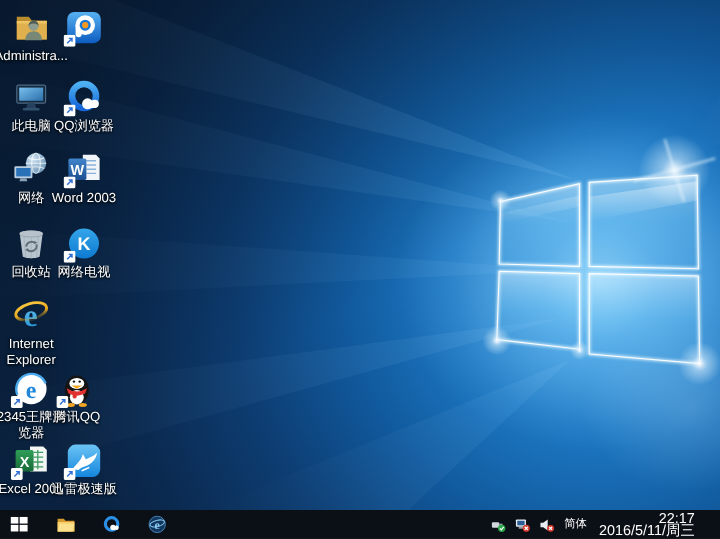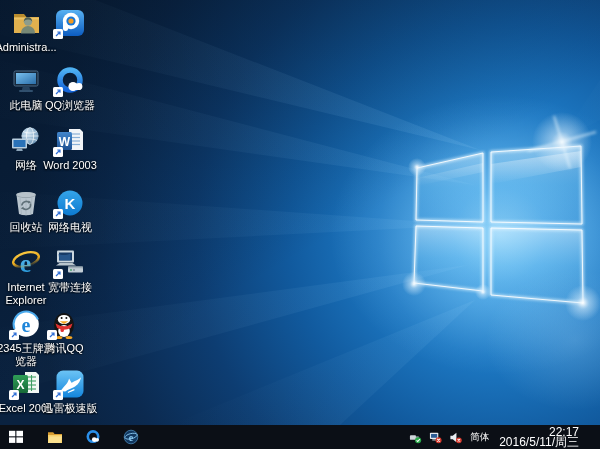--- a/index.html
+++ b/index.html
@@ -313,41 +313,20 @@
             <stop offset="1" stop-color="#e8a91e" stop-opacity="0.15"></stop>
             </linearGradient>
         </defs>
         <text x="15.5" y="24.5" font-size="26" font-weight="bold" fill="url(#g-ie)" text-anchor="middle" font-family="Liberation Serif, serif">e</text>
         <ellipse cx="16" cy="12.5" rx="13.2" ry="6.6" fill="none" stroke="url(#g-ier)" stroke-width="2.4" transform="rotate(-16 16 12.5)"></ellipse>
       </svg>
     </div>
     <div class="lbl">Internet Explorer</div>
   </div>
 
-  <div class="dicon" style="left:38px;top:246px">
-    <div class="ic">
-      <svg viewBox="0 0 32 32">
-        <rect x="3" y="3.5" width="17" height="12" rx="1" fill="#ccd7df"></rect>
-        <rect x="5" y="5.5" width="13" height="8" fill="#173a66"></rect>
-        <path d="M4.5 7c3 1.5 8 1.5 12-0.5v7h-11z" fill="#2c5c94" opacity="0.8"></path>
-        <path d="M2 18.5l3.5-2.5h13l3.5 2.5z" fill="#b9c5ce"></path>
-        <rect x="14" y="20.5" width="15" height="5" rx="1" fill="#c3ced6"></rect>
-        <rect x="14" y="19.3" width="15" height="2" rx="0.8" fill="#9fadb7"></rect>
-        <circle cx="17" cy="23" r="0.9" fill="#3f9e63"></circle>
-          <circle cx="20" cy="23" r="0.9" fill="#7b8a94"></circle>
-      </svg>
-      <span class="sc">
-        <svg viewBox="0 0 10 10">
-            <rect width="10" height="10" rx="1.5" fill="#fff"></rect>
-            <path d="M3 7L7 3M4.3 3H7v2.7" stroke="#2f6fd6" stroke-width="1.2" fill="none"></path>
-          </svg>
-      </span>
-    </div>
-    <div class="lbl">宽带连接</div>
-  </div>
 
   <div class="dicon" style="left:-6px;top:307px">
     <div class="ic">
       <svg viewBox="0 0 32 32">
         <circle cx="16" cy="16" r="12.8" fill="#ffffff"></circle>
         <path d="M4.5 21A12.3 12.3 0 1 1 28 11.5" fill="none" stroke="#4aa9ec" stroke-width="2"></path>
         <text x="16" y="23.5" font-size="20" font-weight="bold" fill="#1f86d9" text-anchor="middle" font-family="Liberation Serif, serif">e</text>
       </svg>
       <span class="sc">
         <svg viewBox="0 0 10 10">

